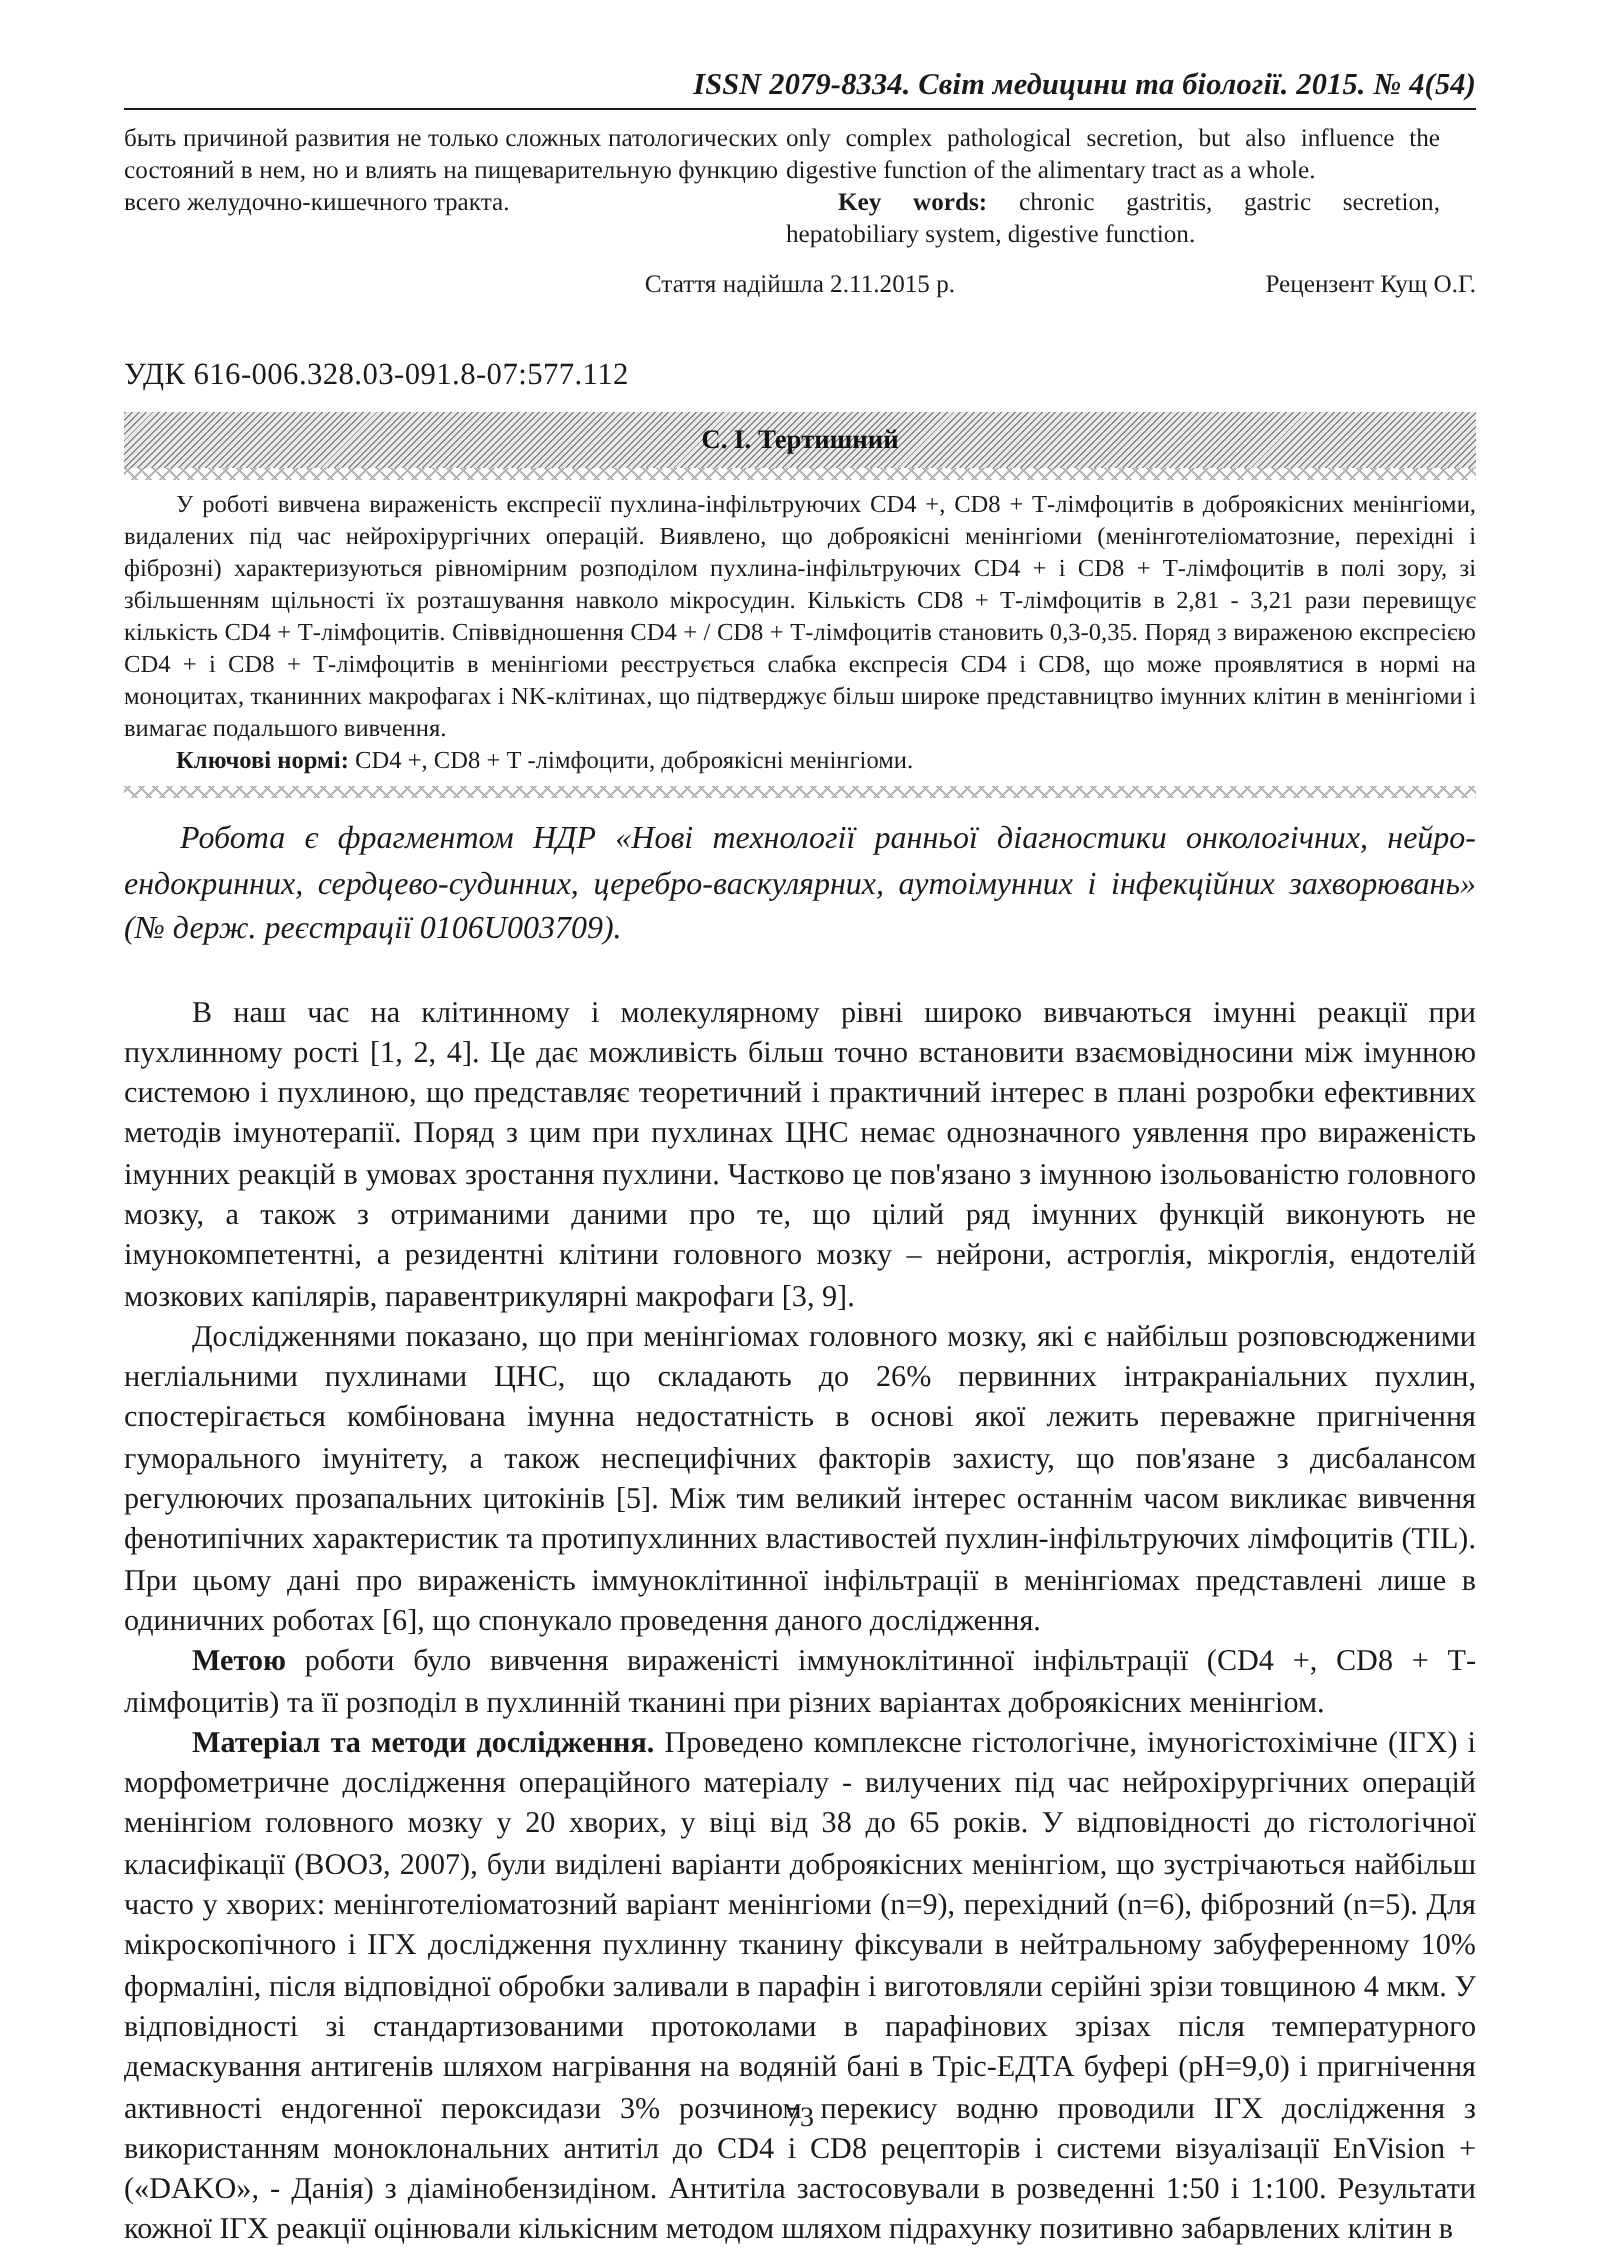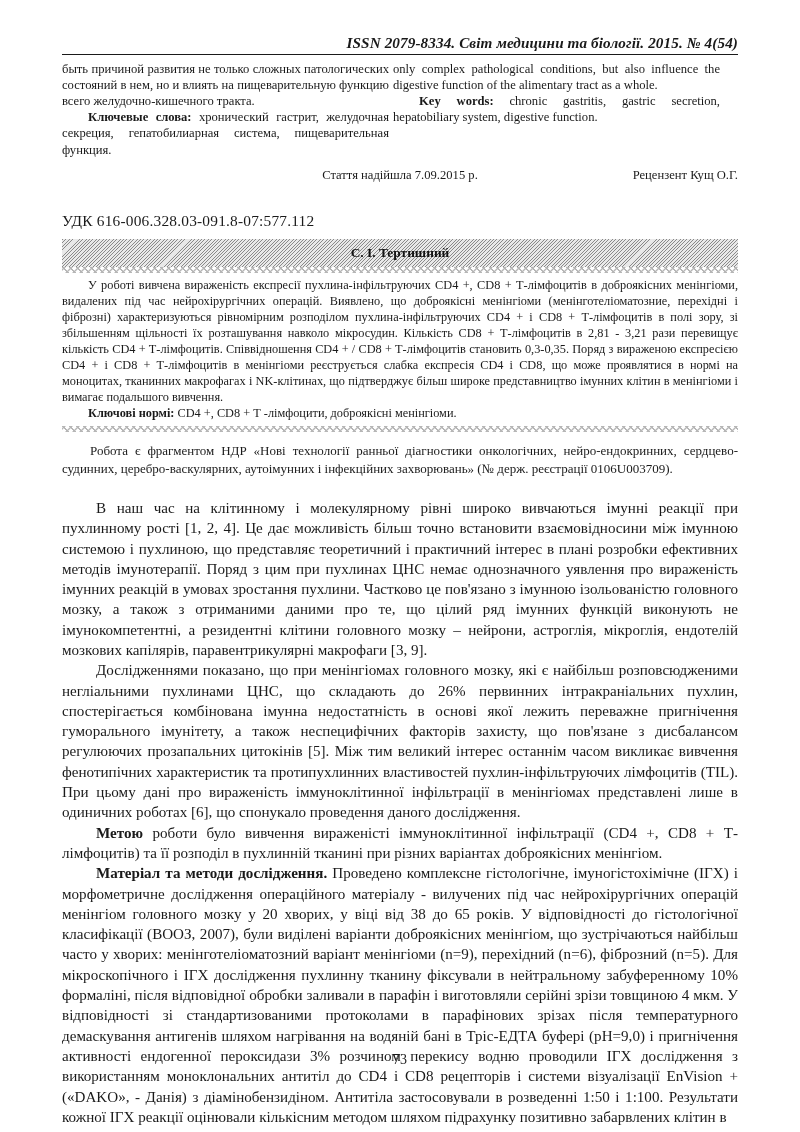--- a/index.html
+++ b/index.html
@@ -139,21 +139,22 @@
   .abstract {
     font-size: 12.3px;
     line-height: 1.3;
     text-align: justify;
     padding: 5px 0 4px 0;
   }
   .abstract p { margin: 0; }
 
   
   .funding {
-    font-size: 13px;
+    font-size: 16px;
+    font-style: italic;
     text-align: justify;
     line-height: 1.4;
     padding: 10px 0 8px 0;
   }
   .funding p { margin: 0; text-indent: 28px; }
 
   
   .body-text {
     margin-top: 12px;
     font-size: 15.1px;
@@ -179,30 +180,29 @@
 
 <div class="page">
   <div class="content">
 
     <div class="runhead">ISSN 2079-8334. Світ медицини та біології. 2015. № 4(54)</div>
     <div class="runhead-rule"></div>
 
     <div class="two-col">
       <div class="col">
         <p>быть причиной развития не только сложных патологических состояний в нем, но и влиять на пищеварительную функцию всего желудочно-кишечного тракта.</p>
-        <p class="indent"><b>Ключевые слова:</b><span> хронический гастрит, желудочная секреция, гепатобилиарная система, пищеварительная функция.</span></p>
       </div>
       <div class="col">
-        <p>only complex pathological conditions, but also influence the digestive function of the alimentary tract as a whole.</p>
+        <p>only complex pathological secretion, but also influence the digestive function of the alimentary tract as a whole.</p>
         <p class="indent"><b>Key words:</b><span> chronic gastritis, gastric secretion, hepatobiliary system, digestive function.</span></p>
       </div>
     </div>
 
     <div class="meta-line">
-      <div class="meta-center">Стаття надійшла 7.09.2015 р.</div>
+      <div class="meta-center">Стаття надійшла 2.11.2015 р.</div>
       <div class="meta-right">Рецензент Кущ О.Г.</div>
     </div>
 
     <div class="udc">УДК 616-006.328.03-091.8-07:577.112</div>
 
     <div class="author-band">
       <div>С. І. Тертишний</div>
     </div>
 
 

